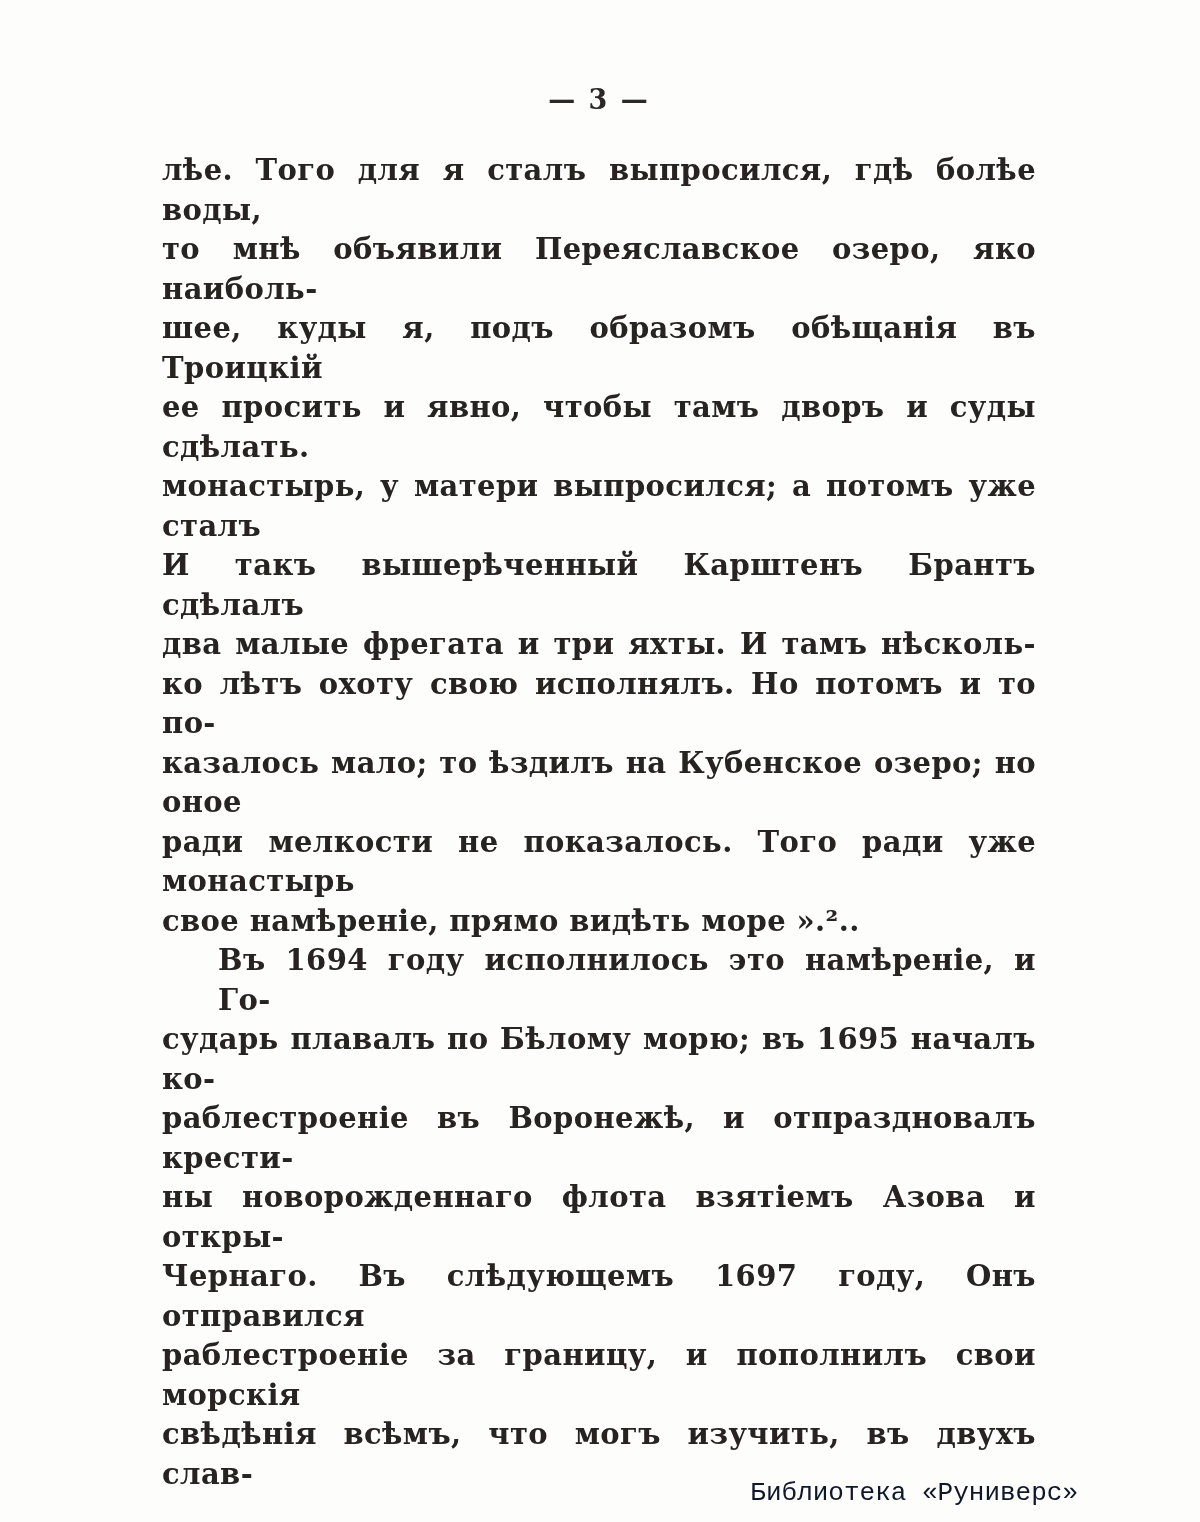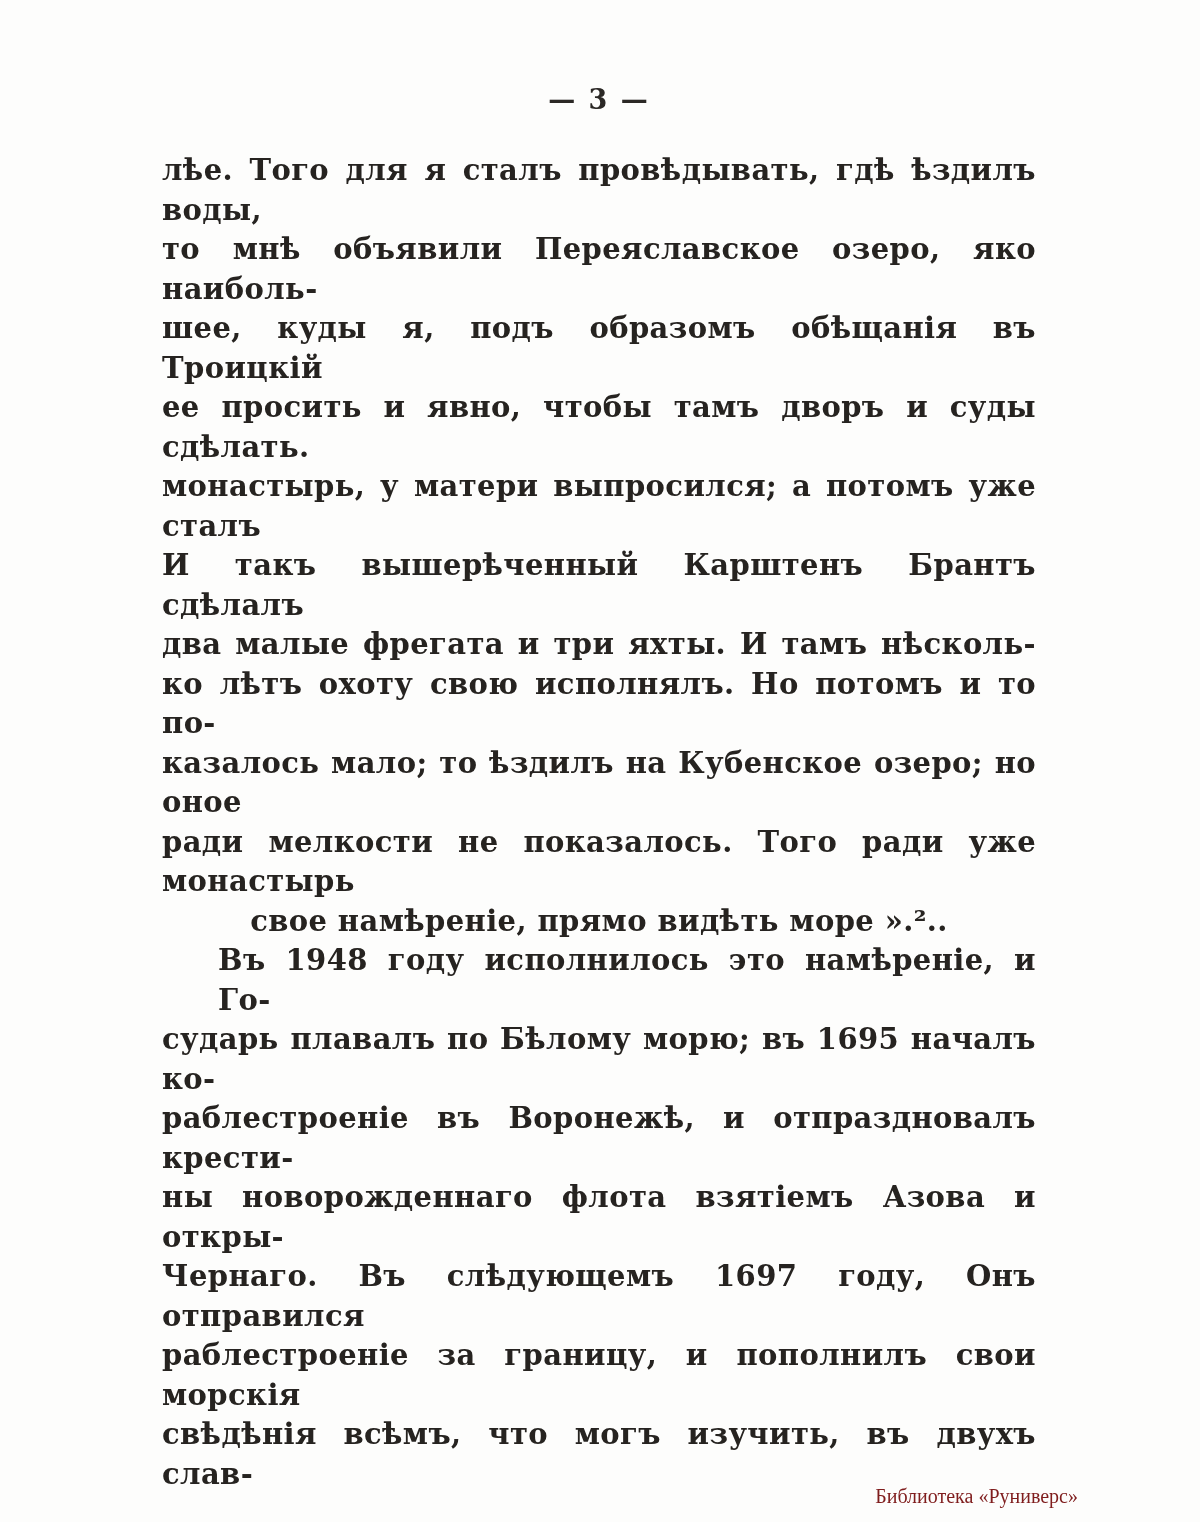--- a/index.html
+++ b/index.html
@@ -33,61 +33,61 @@
     font-size: 29px;
     font-weight: bold;
     line-height: 39.5px;
     letter-spacing: 0.4px;
   }
   .paragraph {
     margin: 0;
     padding: 0;
   }
   .line {
-    text-align: center;
+    text-align: left;
     white-space: normal;
   }
   .line.justified {
     text-align: justify;
     text-align-last: justify;
   }
   .line.indent {
     padding-left: 56px;
   }
   .footer-credit {
     position: absolute;
     right: 122px;
     bottom: 14px;
-    font-family: Liberation Serif, serif;
-    font-size: 20px;
-    color: #7f1d1d;
+    font-family: Liberation Mono, monospace;
+    font-size: 26px;
+    color: #0f172a;
   }
 </style>
 </head>
 <body>
 
 <div class="page">
   <div class="page-number">— 3 —</div>
 
   <div class="document-body">
       <div class="paragraph">
-        <div class="line justified">лѣе. Того для я сталъ провѣдывать, гдѣ ѣздилъ воды,</div>
+        <div class="line justified">лѣе. Того для я сталъ выпросился, гдѣ болѣе воды,</div>
         <div class="line justified">то мнѣ объявили Переяславское озеро, яко наиболь-</div>
         <div class="line justified">шее, куды я, подъ образомъ обѣщанія въ Троицкій</div>
         <div class="line justified">ее просить и явно, чтобы тамъ дворъ и суды сдѣлать.</div>
         <div class="line justified">монастырь, у матери выпросился; а потомъ уже сталъ</div>
         <div class="line justified">И такъ вышерѣченный Карштенъ Брантъ сдѣлалъ</div>
         <div class="line justified">два малые фрегата и три яхты. И тамъ нѣсколь-</div>
         <div class="line justified">ко лѣтъ охоту свою исполнялъ. Но потомъ и то по-</div>
         <div class="line justified">казалось мало; то ѣздилъ на Кубенское озеро; но оное</div>
         <div class="line justified">ради мелкости не показалось. Того ради уже монастырь</div>
         <div class="line">свое намѣреніе, прямо видѣть море ».²..</div>
       </div>
       <div class="paragraph">
-        <div class="line indent justified">Въ 1948 году исполнилось это намѣреніе, и Го-</div>
+        <div class="line indent justified">Въ 1694 году исполнилось это намѣреніе, и Го-</div>
         <div class="line justified">сударь плавалъ по Бѣлому морю; въ 1695 началъ ко-</div>
         <div class="line justified">раблестроеніе въ Воронежѣ, и отпраздновалъ крести-</div>
         <div class="line justified">ны новорожденнаго флота взятіемъ Азова и откры-</div>
         <div class="line justified">Чернаго. Въ слѣдующемъ 1697 году, Онъ отправился</div>
         <div class="line justified">раблестроеніе за границу, и пополнилъ свои морскія</div>
         <div class="line justified">свѣдѣнія всѣмъ, что могъ изучить, въ двухъ слав-</div>
       </div>
     </div>
 
   <div class="footer-credit">Библиотека «Руниверс»</div>

